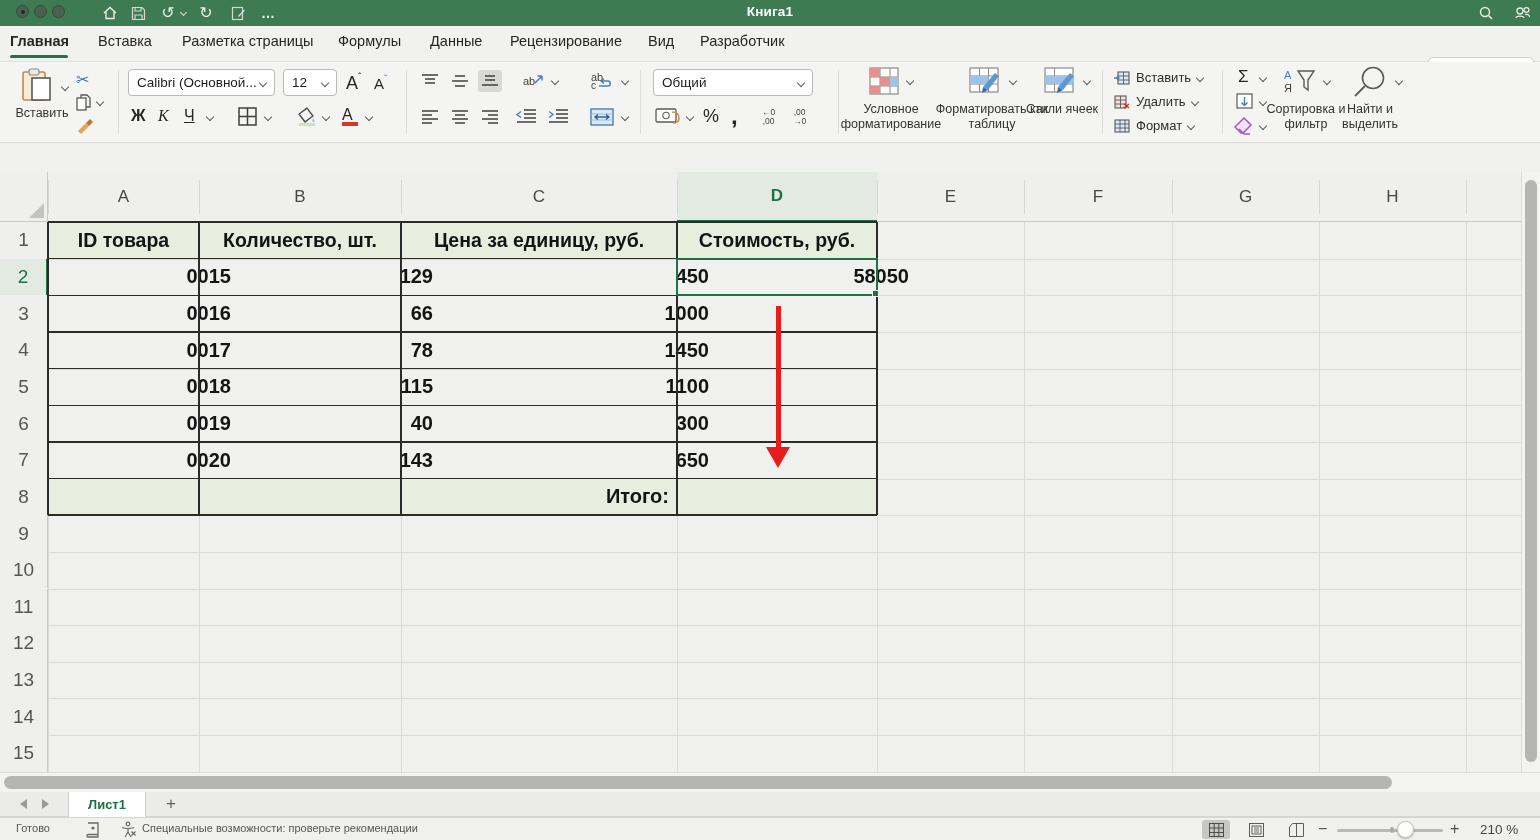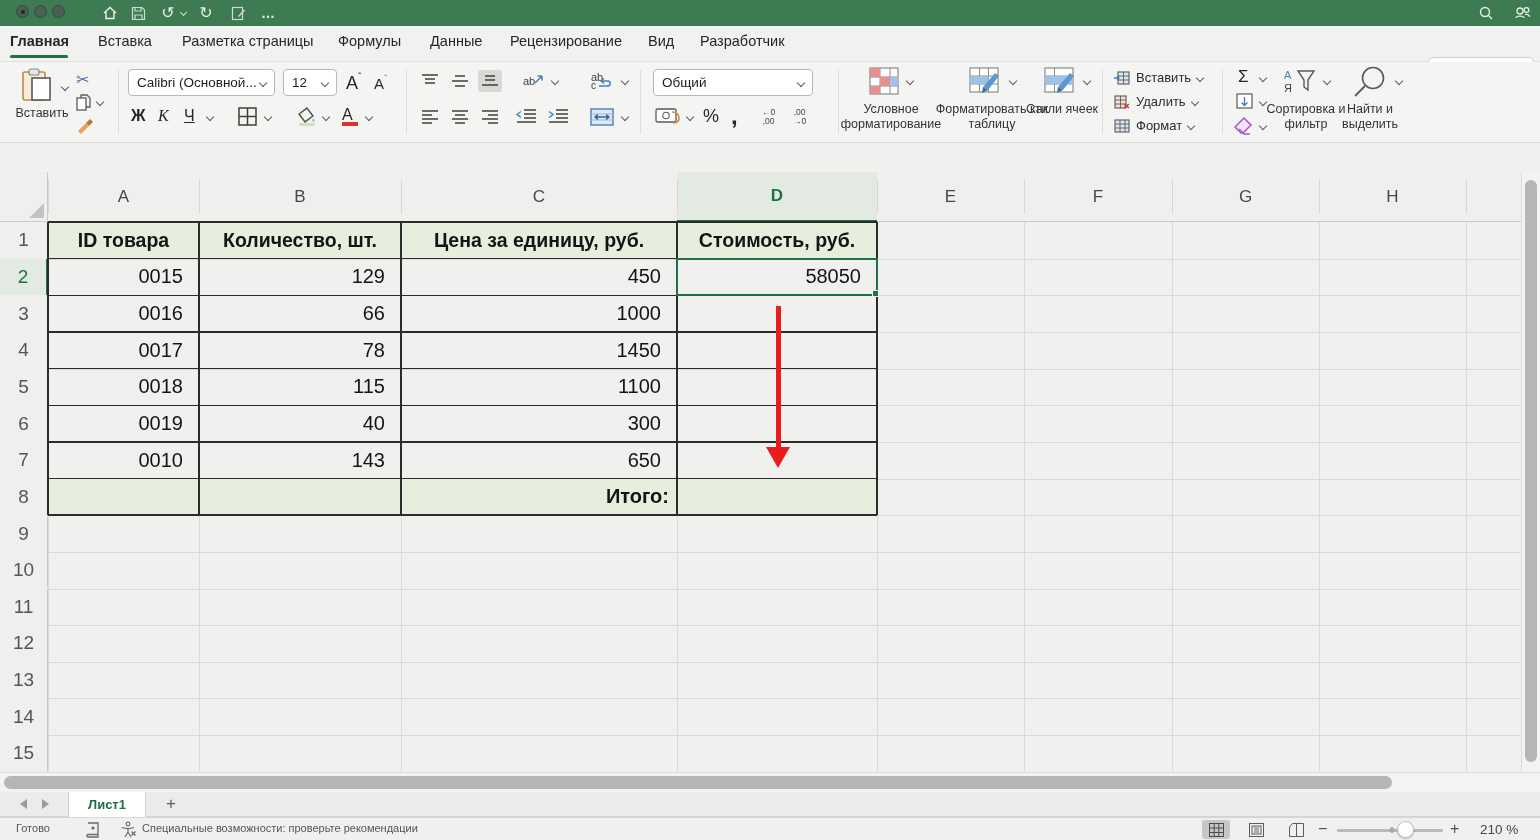--- a/index.html
+++ b/index.html
@@ -60,21 +60,21 @@
             border-right:1px solid #c9c9c8; border-bottom:1px solid #c9c9c8; }
   #corner-tri { position:absolute; right:3px; bottom:3px; width:0; height:0;
                 border-left:15px solid transparent; border-bottom:15px solid #c3c3c1; }
   .gl-v { position:absolute; width:1px; background:#dadad8; }
   .gl-h { position:absolute; height:1px; background:#dadad8; }
   .hsep { position:absolute; left:0; width:48px; height:1px; background:#d6d6d4; }
   .csep { position:absolute; top:8px; width:1px; height:34px; background:#d6d6d4; }
 
   .tcell { position:absolute; font-size:20px; color:#141414; display:flex; align-items:center; }
   .tcell.hdr { background:#e7eede; font-weight:700; justify-content:center; font-size:19.5px; }
-  .tcell.num { justify-content:flex-end; padding-right:16px; font-weight:400; }
+  .tcell.num { justify-content:flex-end; padding-right:16px; font-weight:700;margin-left:48px; }
   .tcell.total { background:#e7eede; font-weight:700; justify-content:flex-end; padding-right:8px; }
   .tborder { position:absolute; background:#2b2b2b; }
 
   #sel-cell { position:absolute; border:2px solid #1f7145; }
   #fill-handle { position:absolute; width:7px; height:7px; background:#1f7145; border:1.5px solid #f5f5f3; }
 
   #arrow-line { position:absolute; left:776px; top:306px; width:4.5px; height:142px; background:#e81c1c; }
   #arrow-head { position:absolute; left:766px; top:447px; width:0; height:0;
                 border-left:12px solid transparent; border-right:12px solid transparent; border-top:21px solid #e81c1c; }
 
@@ -129,20 +129,21 @@
     <span class="chev-w" style="position:absolute; left:181px; top:10px"></span>
     <span class="tb-ico" style="left:196px; font-size:16px">↻</span>
     <span class="tb-ico" style="left:228px">
       <svg width="15" height="15" viewBox="0 0 15 15" style="margin:2.5px auto">
           <rect x="1.5" y="1.5" width="10" height="12" fill="none" stroke="#cfdcd2" stroke-width="1.2"></rect>
           <path d="M7 10 L13 3.5 L14 4.5 L8 11 Z" fill="#cfdcd2"></path>
         </svg>
       </span>
     <span class="tb-ico" style="left:258px; font-weight:700">…</span>
 
+    <div id="tb-title">Книга1</div>
 
     <span class="tb-ico" style="left:1476px">
       <svg width="16" height="16" viewBox="0 0 16 16" style="margin:2px auto">
           <circle cx="7" cy="7" r="4.5" fill="none" stroke="#e9f1ea" stroke-width="1.4"></circle>
           <path d="M10.5 10.5 L14 14" stroke="#e9f1ea" stroke-width="1.4"></path>
         </svg>
       </span>
     <span class="tb-ico" style="left:1512px">
       <svg width="17" height="16" viewBox="0 0 17 16" style="margin:2px auto">
           <circle cx="6" cy="6" r="3" fill="none" stroke="#e9f1ea" stroke-width="1.3"></circle>
@@ -525,21 +526,21 @@
         <div class="tcell num" style="left: 401px; top: 159.95px; width: 276px; height: 36.65px;">1450</div>
         <div class="tcell num" style="left: 677px; top: 159.95px; width: 200px; height: 36.65px;"></div>
         <div class="tcell num" style="left: 48px; top: 196.6px; width: 151px; height: 36.65px;">0018</div>
         <div class="tcell num" style="left: 199px; top: 196.6px; width: 202px; height: 36.65px;">115</div>
         <div class="tcell num" style="left: 401px; top: 196.6px; width: 276px; height: 36.65px;">1100</div>
         <div class="tcell num" style="left: 677px; top: 196.6px; width: 200px; height: 36.65px;"></div>
         <div class="tcell num" style="left: 48px; top: 233.25px; width: 151px; height: 36.65px;">0019</div>
         <div class="tcell num" style="left: 199px; top: 233.25px; width: 202px; height: 36.65px;">40</div>
         <div class="tcell num" style="left: 401px; top: 233.25px; width: 276px; height: 36.65px;">300</div>
         <div class="tcell num" style="left: 677px; top: 233.25px; width: 200px; height: 36.65px;"></div>
-        <div class="tcell num" style="left: 48px; top: 269.9px; width: 151px; height: 36.65px;">0010</div>
+        <div class="tcell num" style="left: 48px; top: 269.9px; width: 151px; height: 36.65px;">0020</div>
         <div class="tcell num" style="left: 199px; top: 269.9px; width: 202px; height: 36.65px;">143</div>
         <div class="tcell num" style="left: 401px; top: 269.9px; width: 276px; height: 36.65px;">650</div>
         <div class="tcell num" style="left: 677px; top: 269.9px; width: 200px; height: 36.65px;"></div>
         <div class="tcell total" style="left: 48px; top: 306.55px; width: 629px; height: 36.65px;">Итого:</div>
         <div class="tcell total" style="left: 677px; top: 306.55px; width: 200px; height: 36.65px;"></div>
         <div class="tborder" style="left: 47.25px; top: 50px; width: 1.5px; height: 293.2px;"></div>
         <div class="tborder" style="left: 198.25px; top: 50px; width: 1.5px; height: 293.2px;"></div>
         <div class="tborder" style="left: 400.25px; top: 50px; width: 1.5px; height: 293.2px;"></div>
         <div class="tborder" style="left: 676.25px; top: 50px; width: 1.5px; height: 293.2px;"></div>
         <div class="tborder" style="left: 876.25px; top: 50px; width: 1.5px; height: 293.2px;"></div>

